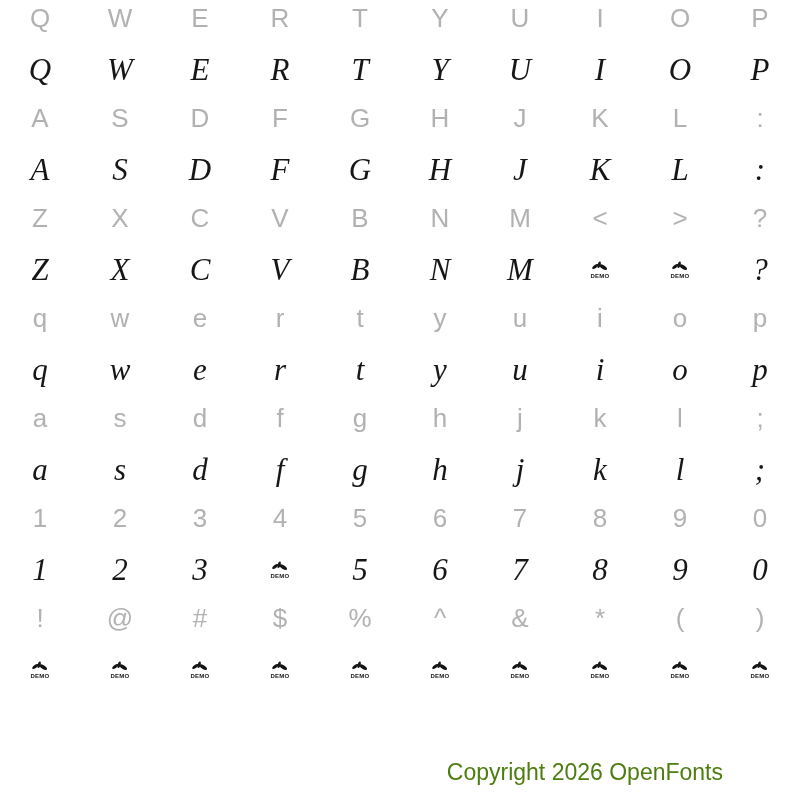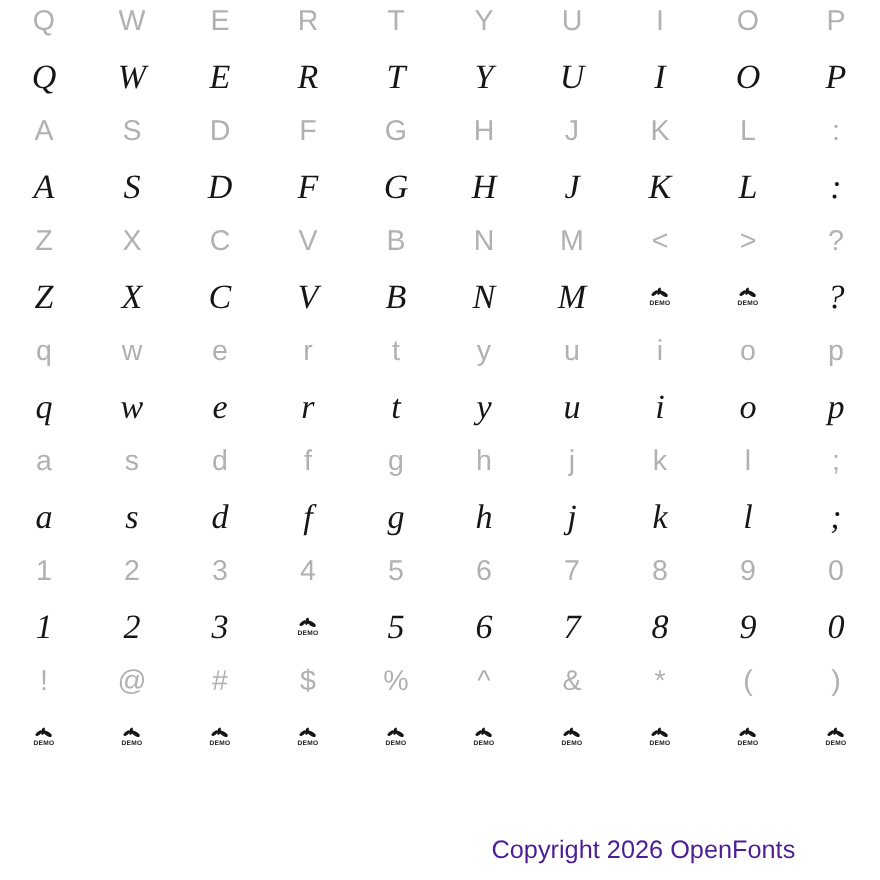--- a/index.html
+++ b/index.html
@@ -66,21 +66,21 @@
     letter-spacing: 0.3px;
     color: #161616;
     margin-top: 1px;
   }
   .copyright {
     position: absolute;
     top: 759px;
     right: 77px;
     font-family: "Liberation Sans", sans-serif;
     font-size: 23px;
-    color: #4c1d95;
+    color: #4d7c0f;
     white-space: nowrap;
   }
 </style>
 </head>
 <body>
 
 <div class="page">
   <div class="grid">
       <div class="row gray">
         <span class="cell">Q</span>

